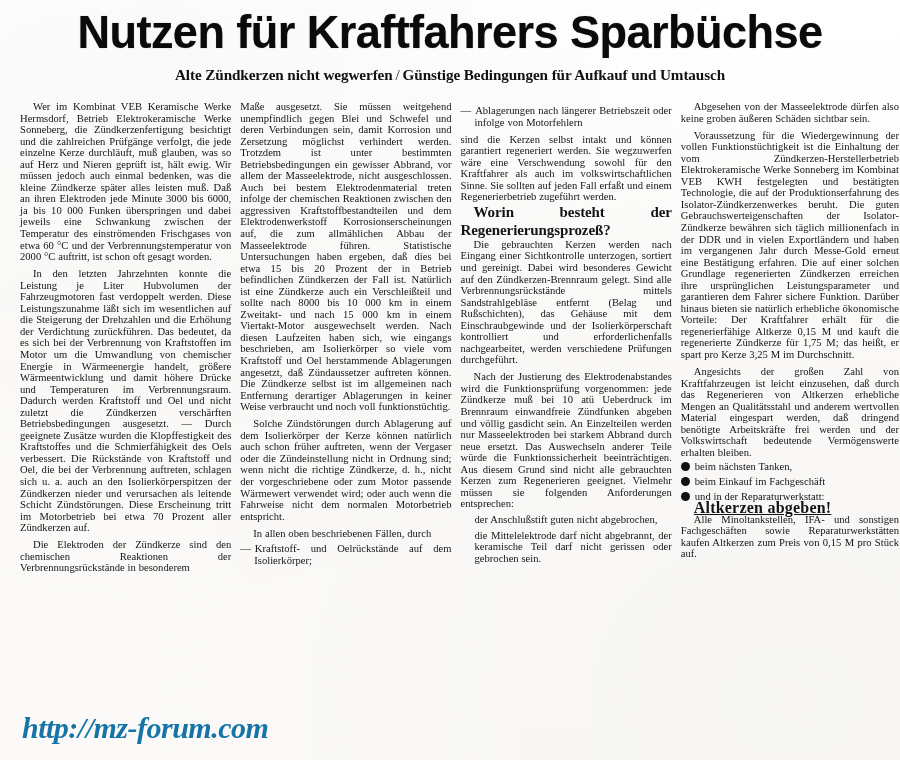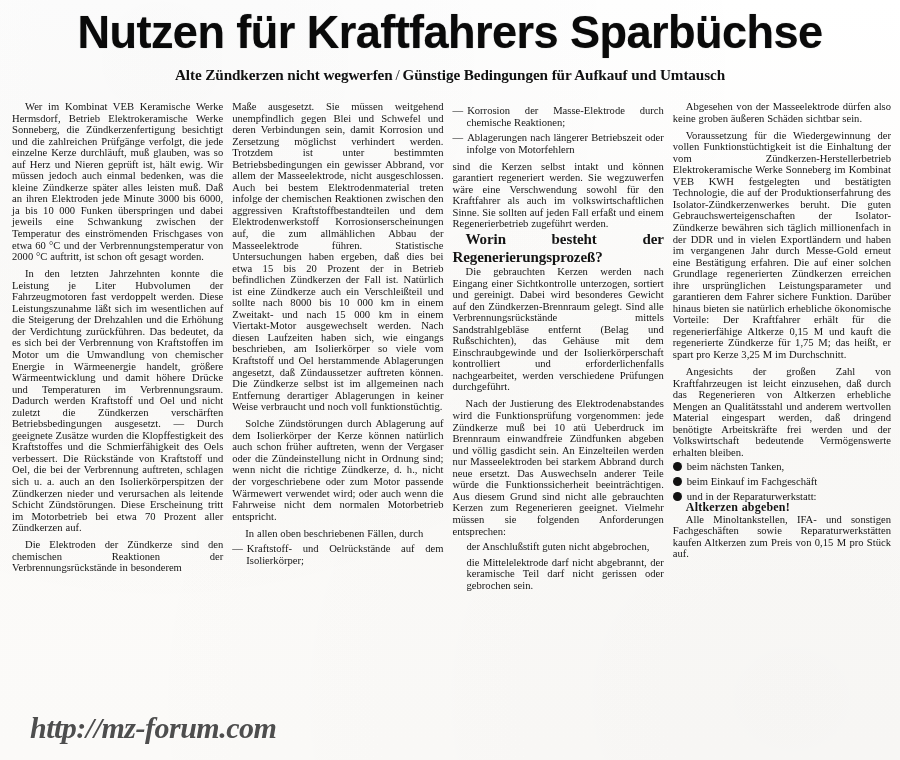--- a/index.html
+++ b/index.html
@@ -60,21 +60,21 @@
     transform: scaleX(0.98);
   }
   #subhead .sep {
     font-weight: normal;
     padding: 0 3px;
   }
 
   
   #columns {
     position: absolute;
-    left: 12px;
+    left: 20px;
     top: 101px;
     width: 880px;
     height: 652px;
     display: flex;
     gap: 0;
   }
   .col {
     width: 213px;
     margin-right: 9px;
     font-size: 10.6px;
@@ -138,42 +138,42 @@
     font-weight: bold;
     font-size: 15px;
     line-height: 18px;
     margin: 11px 0 7px 0;
     text-indent: 0;
     letter-spacing: -0.1px;
   }
   .centerbold {
     text-align: center;
     font-weight: bold;
-    font-size: 12px;
+    font-size: 16px;
     margin: 5px 0 3px 0;
     text-indent: 0;
     letter-spacing: 0.2px;
+    text-decoration: underline;
   }
 
   
   #watermark {
     position: absolute;
     left: 22px;
     top: 711px;
     font-family: "Liberation Serif", "DejaVu Serif", serif;
     font-style: italic;
     font-weight: bold;
     font-size: 30px;
     letter-spacing: -0.5px;
-    color: #404040;
+    color: #0369a1;
     opacity: 0.92;
     white-space: nowrap;
     pointer-events: none;
     text-shadow: 0 0 1px rgba(255,255,255,0.85);
-    margin-left: 8px;
   }
 </style>
 </head>
 <body>
 
 <div id="page">
   <div id="paper-texture"></div>
 
   <div id="masthead">
     <h1 id="headline">Nutzen für Kraftfahrers Sparbüchse</h1>
@@ -191,21 +191,20 @@
     </div>
 
     <div class="col">
       <p class="noindent">Maße ausgesetzt. Sie müssen weitgehend unempfindlich gegen Blei und Schwefel und deren Verbindungen sein, damit Korrosion und Zersetzung möglichst verhindert werden. Trotzdem ist unter bestimmten Betriebsbedingungen ein gewisser Abbrand, vor allem der Masseelektrode, nicht ausgeschlossen. Auch bei bestem Elektrodenmaterial treten infolge der chemischen Reaktionen zwischen den aggressiven Kraftstoffbestandteilen und dem Elektrodenwerkstoff Korrosionserscheinungen auf, die zum allmählichen Abbau der Masseelektrode führen. Statistische Untersuchungen haben ergeben, daß dies bei etwa 15 bis 20 Prozent der in Betrieb befindlichen Zündkerzen der Fall ist. Natürlich ist eine Zündkerze auch ein Verschleißteil und sollte nach 8000 bis 10 000 km in einem Zweitakt- und nach 15 000 km in einem Viertakt-Motor ausgewechselt werden. Nach diesen Laufzeiten haben sich, wie eingangs beschrieben, am Isolierkörper so viele vom Kraftstoff und Oel herstammende Ablagerungen angesetzt, daß Zündaussetzer auftreten können. Die Zündkerze selbst ist im allgemeinen nach Entfernung derartiger Ablagerungen in keiner Weise verbraucht und noch voll funktionstüchtig.</p>
       <p class="gap">Solche Zündstörungen durch Ablagerung auf dem Isolierkörper der Kerze können natürlich auch schon früher auftreten, wenn der Vergaser oder die Zündeinstellung nicht in Ordnung sind; wenn nicht die richtige Zündkerze, d. h., nicht der vorgeschriebene oder zum Motor passende Wärmewert verwendet wird; oder auch wenn die Fahrweise nicht dem normalen Motorbetrieb entspricht.</p>
       <p class="gap">In allen oben beschriebenen Fällen, durch</p>
       <span class="dashitem"><span class="dash">—</span><span>Kraftstoff- und Oelrückstände auf dem Isolierkörper;</span></span>
     </div>
 
     <div class="col">
-      <span class="dashitem"><span class="dash">—</span><span>Korrosion der Masse-Elektrode durch chemische Reaktionen;</span></span>
       <span class="dashitem"><span class="dash">—</span><span>Ablagerungen nach längerer Betriebszeit oder infolge von Motorfehlern</span></span>
 
       <p class="noindent gap">sind die Kerzen selbst intakt und können garantiert regeneriert werden. Sie wegzuwerfen wäre eine Verschwendung sowohl für den Kraftfahrer als auch im volkswirtschaftlichen Sinne. Sie sollten auf jeden Fall erfaßt und einem Regenerierbetrieb zugeführt werden.</p>
 
       <p class="colheading">Worin besteht der Regenerierungsprozeß?</p>
 
       <p>Die gebrauchten Kerzen werden nach Eingang einer Sichtkontrolle unterzogen, sortiert und gereinigt. Dabei wird besonderes Gewicht auf den Zündkerzen-Brennraum gelegt. Sind alle Verbrennungsrückstände mittels Sandstrahlgebläse entfernt (Belag und Rußschichten), das Gehäuse mit dem Einschraubgewinde und der Isolierkörperschaft kontrolliert und erforderlichenfalls nachgearbeitet, werden verschiedene Prüfungen durchgeführt.</p>
       <p class="gap">Nach der Justierung des Elektrodenabstandes wird die Funktionsprüfung vorgenommen: jede Zündkerze muß bei 10 atü Ueberdruck im Brennraum einwandfreie Zündfunken abgeben und völlig gasdicht sein. An Einzelteilen werden nur Masseelektroden bei starkem Abbrand durch neue ersetzt. Das Auswechseln anderer Teile würde die Funktionssicherheit beeinträchtigen. Aus diesem Grund sind nicht alle gebrauchten Kerzen zum Regenerieren geeignet. Vielmehr müssen sie folgenden Anforderungen entsprechen:</p>
 
       <span class="plainitem">der Anschlußstift guten nicht abgebrochen,</span>

